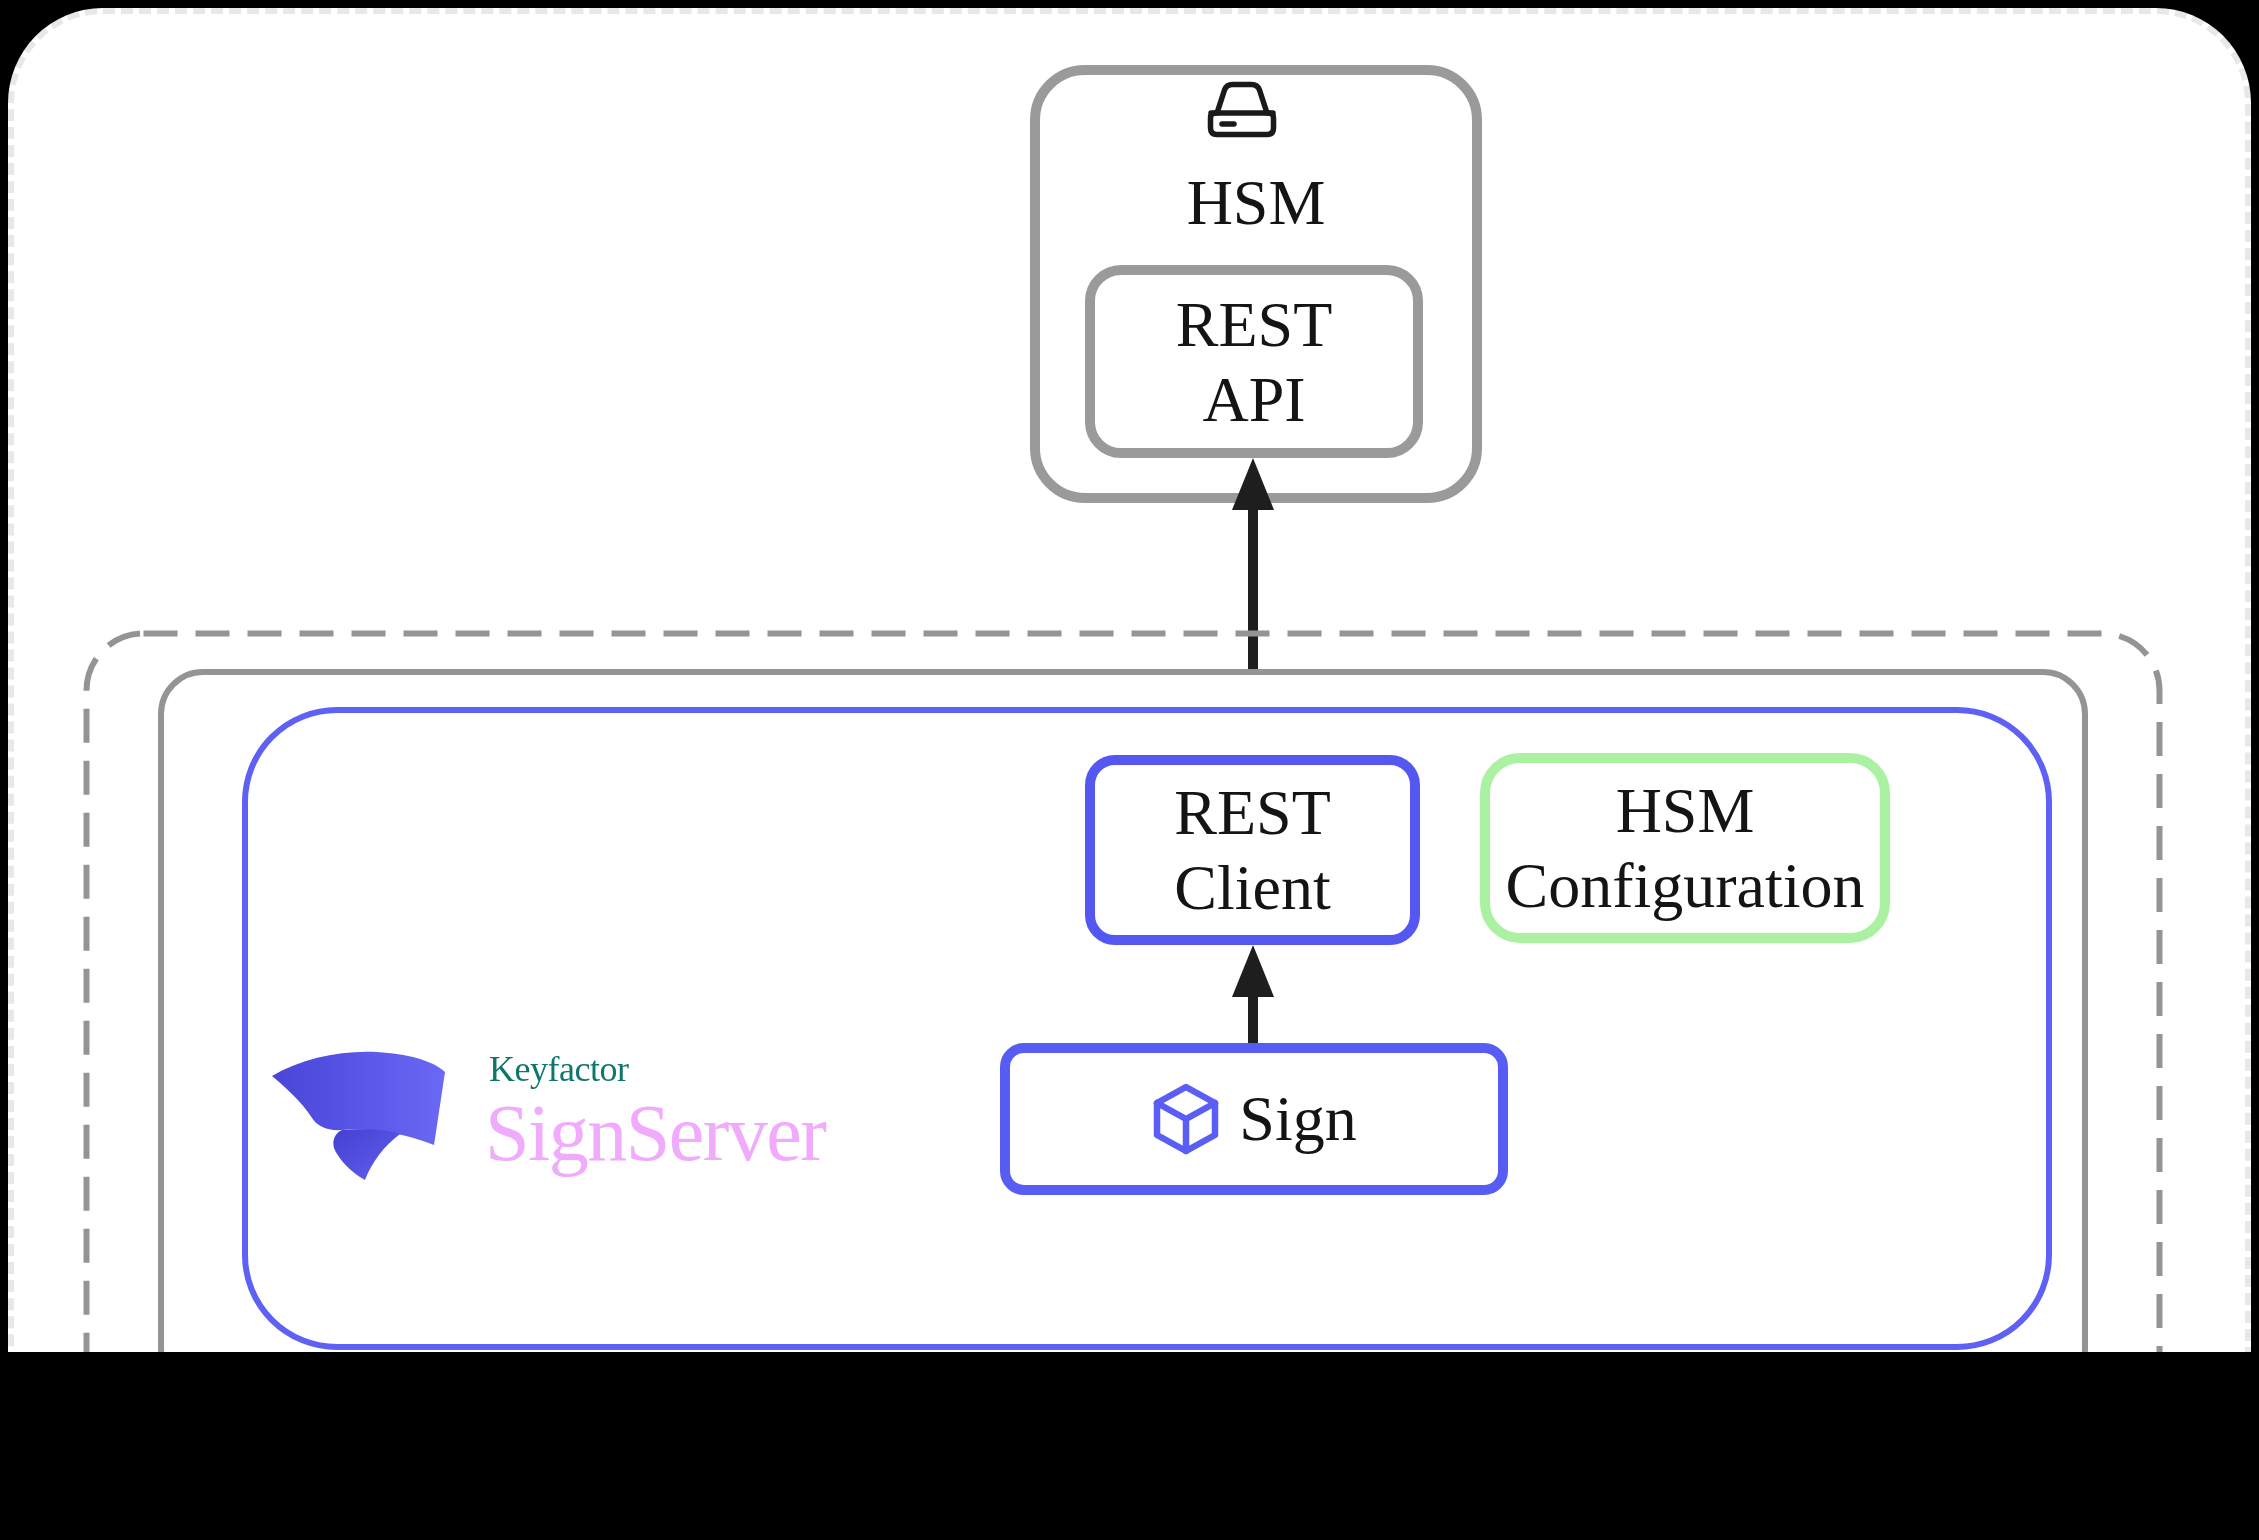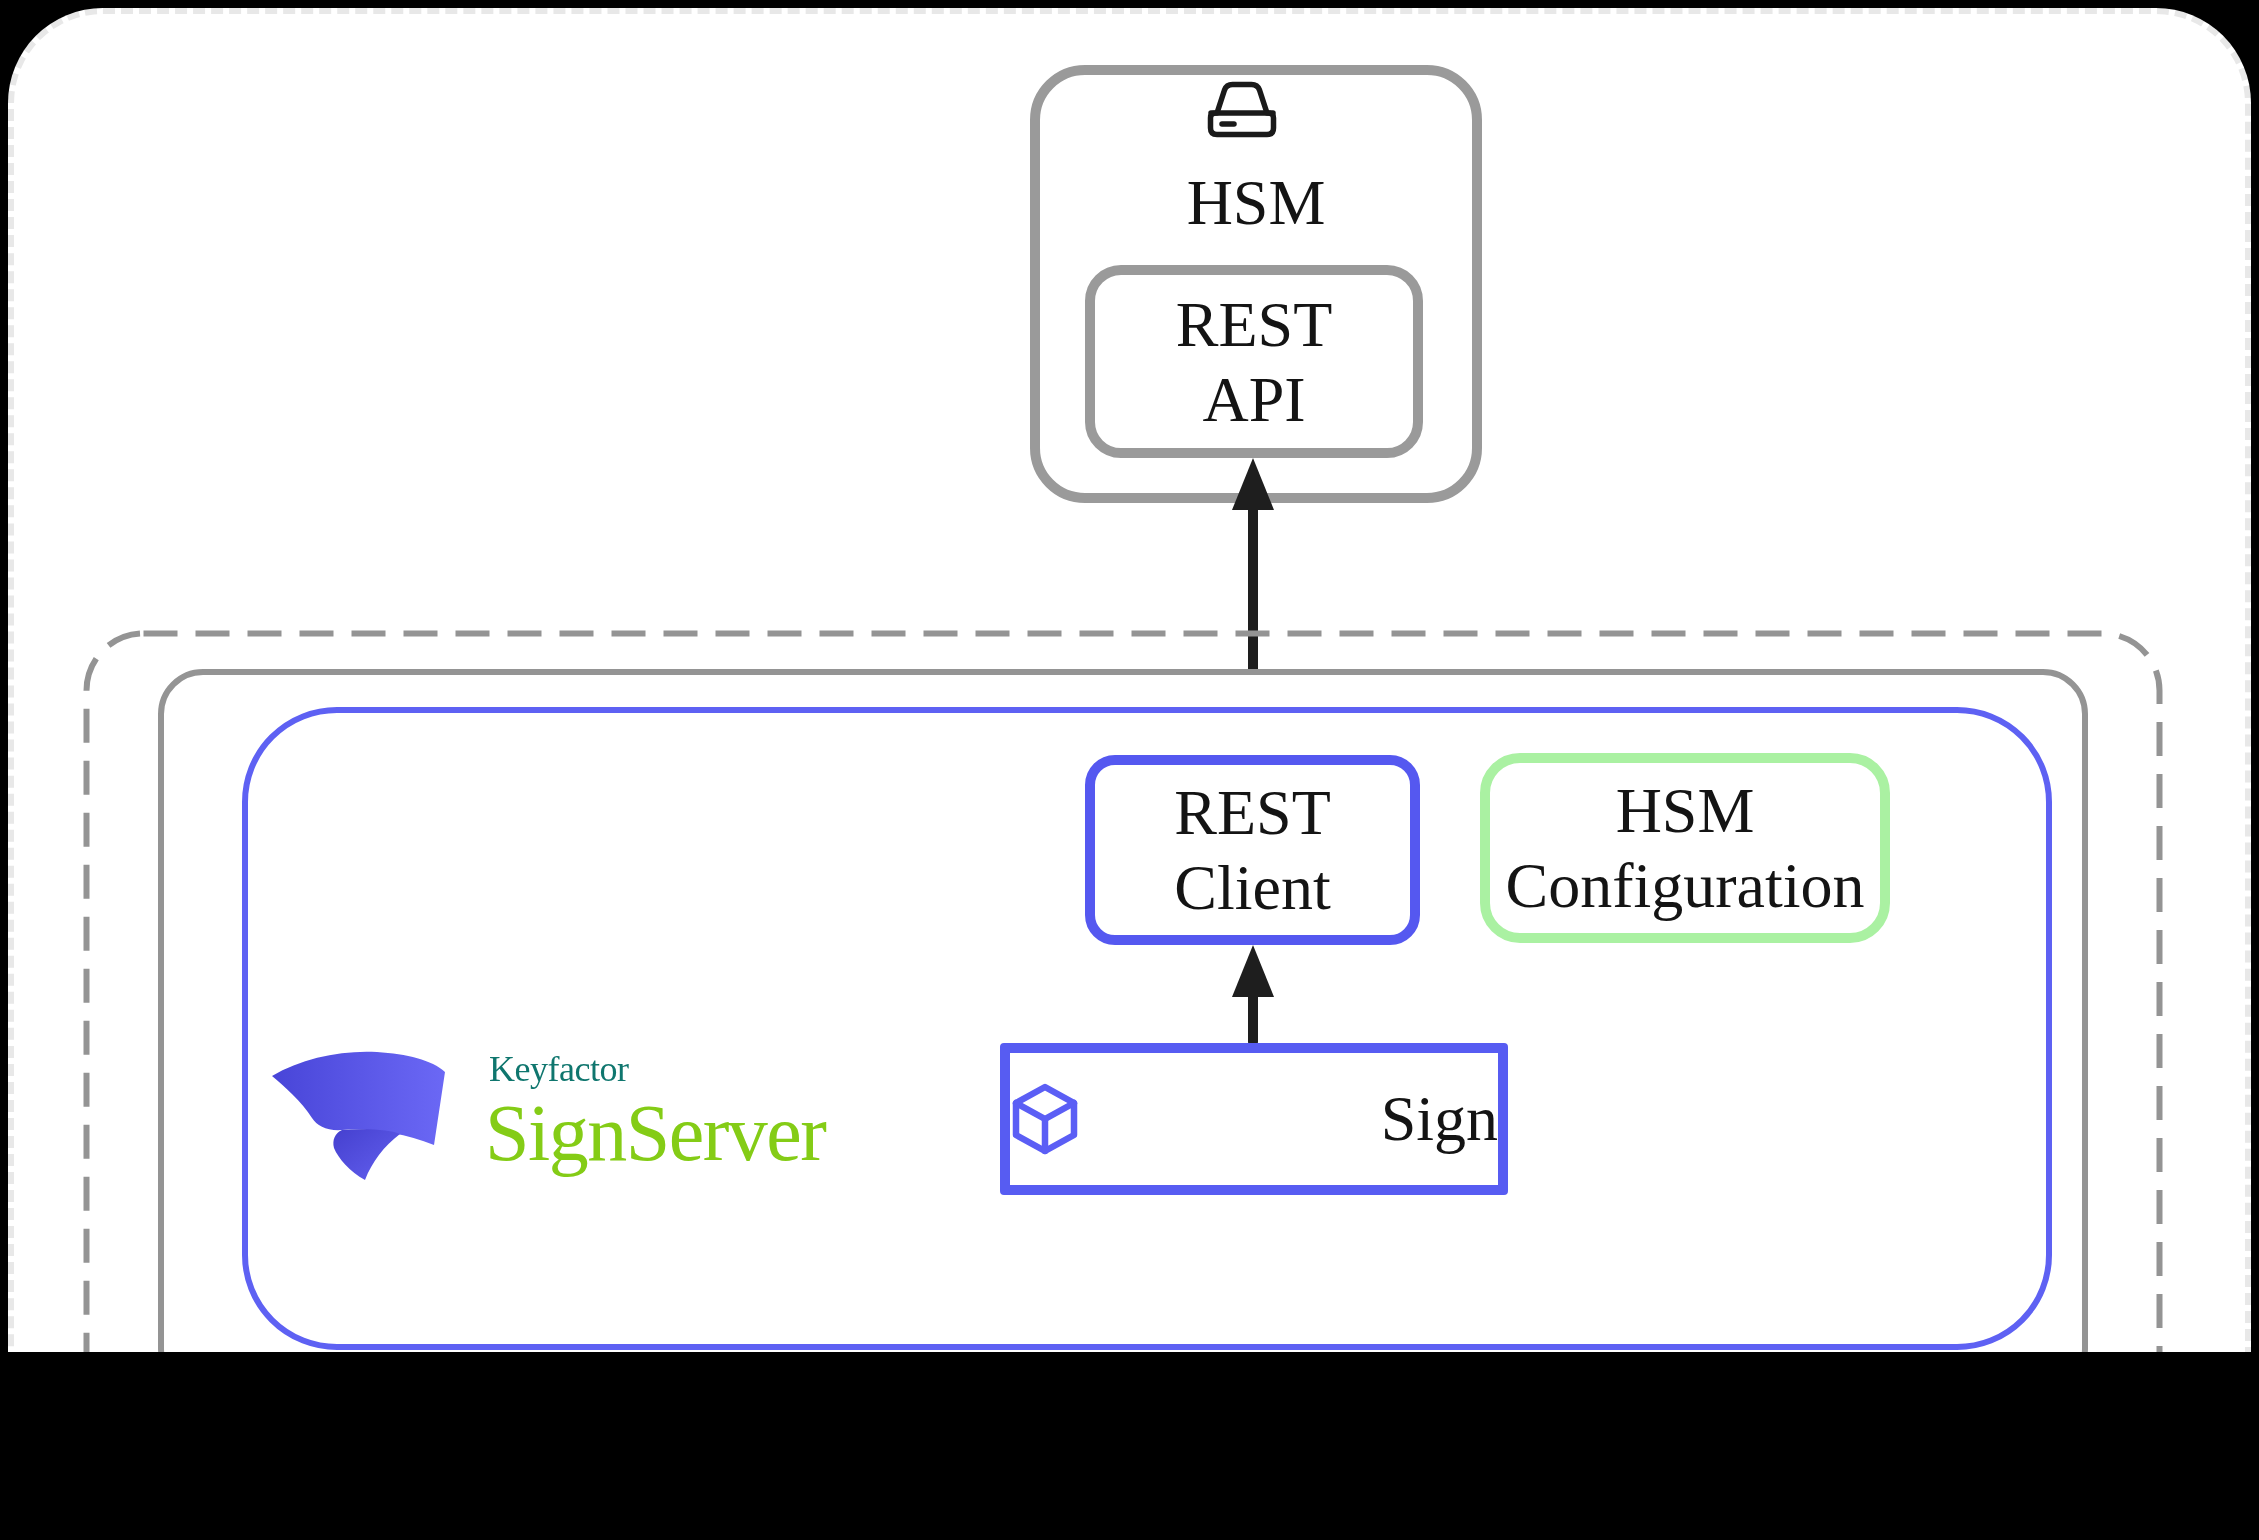--- a/index.html
+++ b/index.html
@@ -43,28 +43,28 @@
     border:10px solid #5558f0;border-radius:30px;background:#fff;
     display:flex;align-items:center;justify-content:center;text-align:center;
   }
   .hsmconf-box{
     left:1480px;top:753px;width:410px;height:190px;
     border:10px solid #aaf1a2;border-radius:40px;background:#fff;
     display:flex;align-items:center;justify-content:center;text-align:center;
   }
   .sign-box{
     left:1000px;top:1043px;width:508px;height:152px;
-    border:10px solid #575cf2;border-radius:4px;background:#fff;
-    display:flex;align-items:center;justify-content:space-between;gap:18px;
+    border:10px solid #575cf2;border-radius:24px;background:#fff;
+    display:flex;align-items:center;justify-content:center;gap:18px;
   }
   .sign-label{font-size:64px;font-weight:400;}
   
   .logo-mark{left:272px;top:1050px;width:175px;height:132px;}
   .logo-brand{left:489px;top:1048px;font-size:36px;font-weight:500;letter-spacing:-0.5px;color:#0f766e;}
-  .logo-product{left:485px;top:1088px;font-size:80px;font-weight:500;letter-spacing:-1.5px;color:#84cc16;}
+  .logo-product{left:485px;top:1088px;font-size:80px;font-weight:500;letter-spacing:-1.5px;color:#f0abfc;}
   .arrow-svg{overflow:visible;}
 </style>
 </head>
 <body>
 
 <div class="canvas">
   <div class="card"></div>
 
   <div class="abs hsm-box"></div>
 

